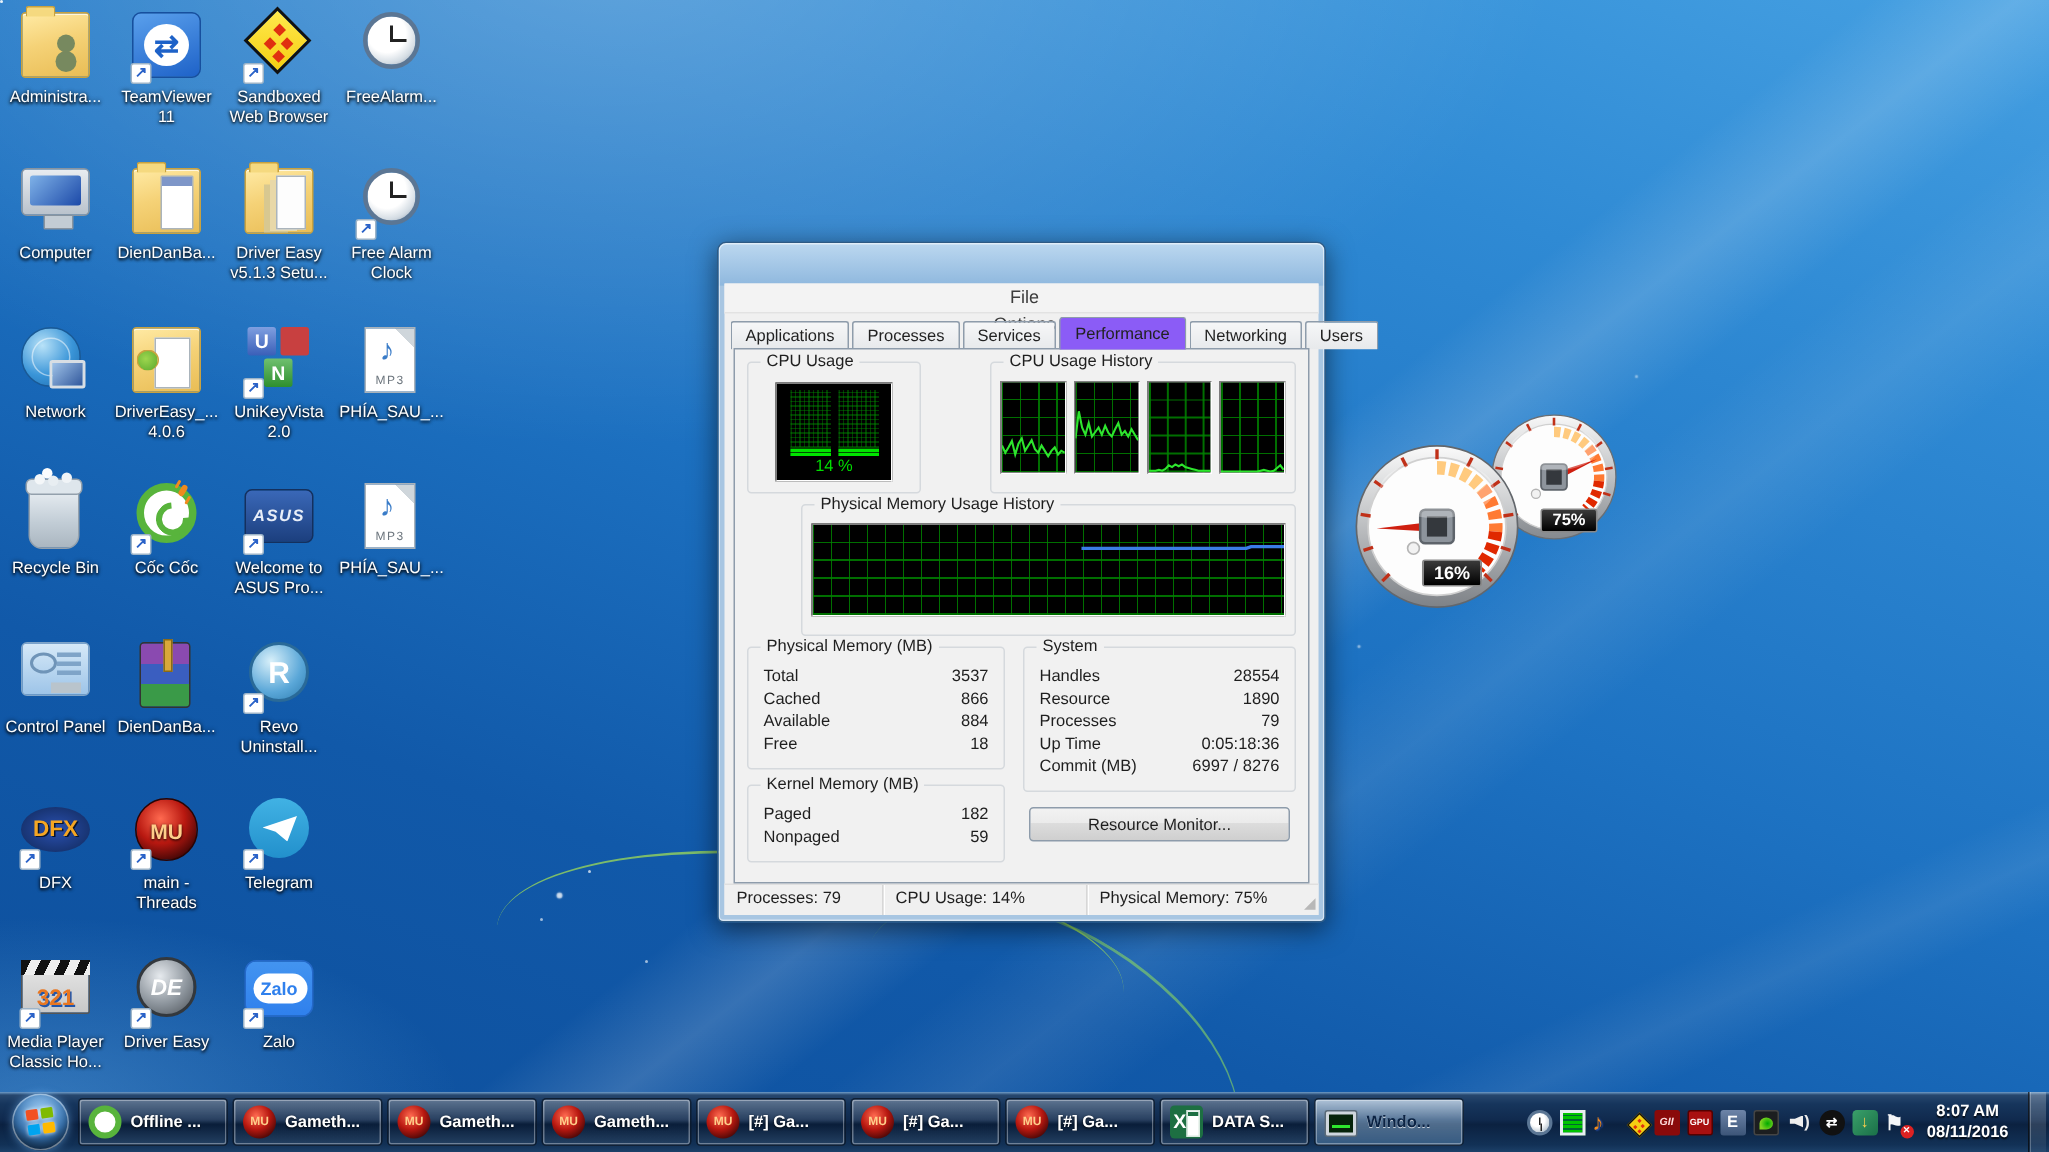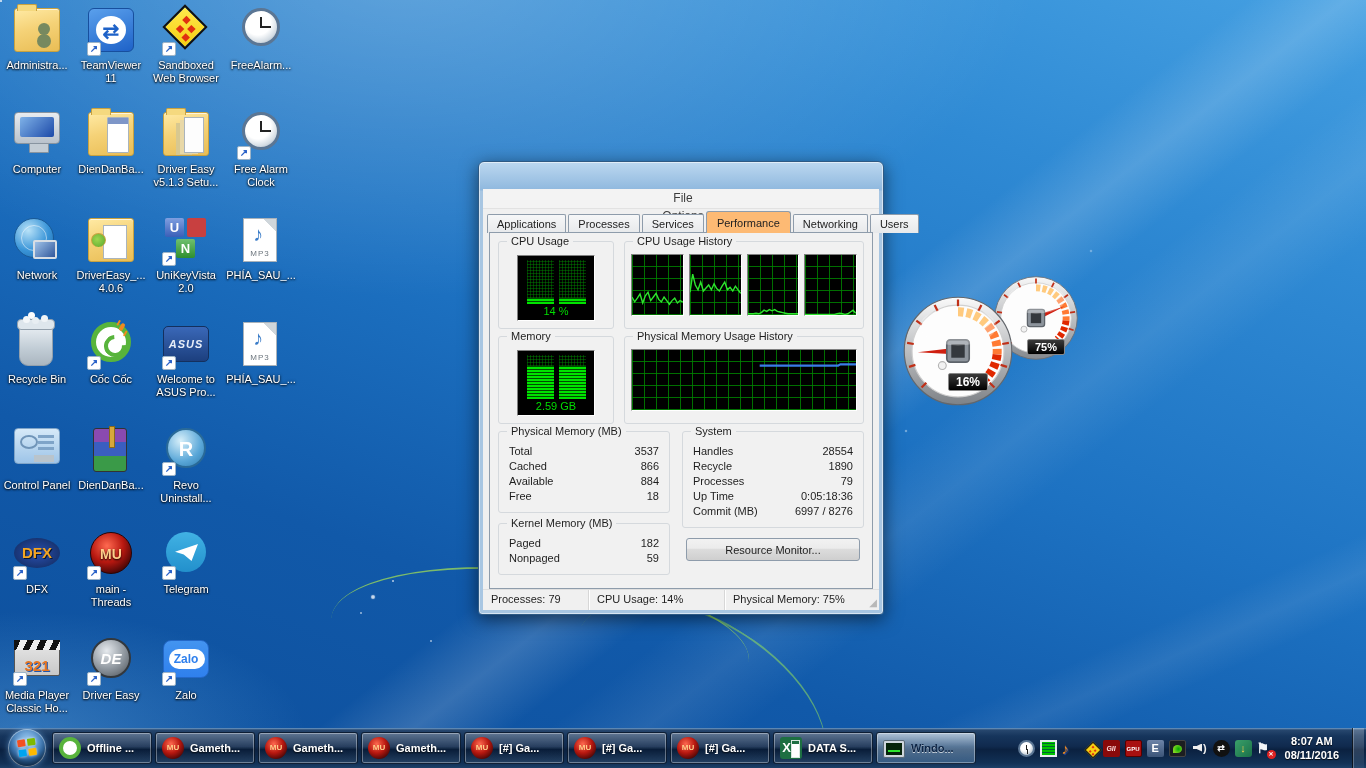--- a/index.html
+++ b/index.html
@@ -126,27 +126,27 @@
   .cap-btn { width:27px; height:19px; border:1px solid #2e4a66; border-top:none; background:linear-gradient(180deg,rgba(255,255,255,.55),rgba(190,215,240,.25) 45%,rgba(80,120,160,.25));
     color:#f4f8fc; font-size:11px; line-height:18px; text-align:center; text-shadow:0 1px 1px rgba(0,0,0,.6); }
   .cap-btn.first { border-radius:0 0 0 4px; }
   .cap-btn.close { width:38px; border-radius:0 0 4px 0; font-size:12px; }
   .win-body { position:absolute; left:4px; right:4px; top:27px; bottom:4px; background:#f0f0f0; display:flex; flex-direction:column; }
   .menubar { height:20px; background:#f3f3f3; border-bottom:1px solid #e2e2e2; display:flex; align-items:center; padding-left:4px;flex-direction:column; }
   .menu-item { font-size:12px; color:#3c3c3c; padding:2px 8px; }
   .tabstrip { height:23px; display:flex; align-items:flex-end; padding:0 4px; position:relative; }
   .tab { font-size:11px; color:#222; padding:3px 9px 3px; background:linear-gradient(#f6f7f8,#e7e9eb); border:1px solid #8e9cab; border-bottom:none;
     border-radius:2px 2px 0 0; margin-right:2px; position:relative; top:1px; }
-  .tab.active { background:#fdba74; padding:5px 10px 4px; top:1px; z-index:3; border-radius:3px 3px 0 0; }
+  .tab.active { background:#8b5cf6; padding:5px 10px 4px; top:1px; z-index:3; border-radius:3px 3px 0 0; }
   .tabpage { flex:1; margin:0 6px; border:1px solid #8e9cab; background:#f1f1f1; padding:8px 8px 6px; display:flex; flex-direction:column; gap:7px; position:relative; z-index:2; }
   .tp-row { display:flex; gap:10px; }
   .groupbox { border:1px solid #d5d9dd; border-radius:3px; position:relative; padding:12px 6px 5px; background:#f1f1f1; }
   .gb-label { position:absolute; top:-7px; left:8px; background:#f1f1f1; padding:0 4px; font-size:11px; color:#1e1e1e; white-space:nowrap; }
   .gb-meter { width:116px; }
-  .gb-hist { flex:1; }
+  .gb-hist { flex:1;margin-left:36px; }
 
   .led-meter { width:78px; height:66px; margin:1px auto 0; background:#000; border:1px solid; border-color:#808080 #fff #fff #808080;
     display:flex; flex-direction:column; padding:4px 6px 1px; }
   .led-cols { flex:1; display:flex; gap:5px; justify-content:center; }
   .led-col { width:27px; position:relative; background:
       repeating-linear-gradient(0deg, rgba(0,150,0,.40) 0 1px, transparent 1px 3px),
       repeating-linear-gradient(90deg, rgba(0,150,0,.40) 0 1px, transparent 1px 3px), #000; }
   .led-fill { position:absolute; left:0; right:0; bottom:0;
     background:repeating-linear-gradient(0deg, #00e400 0 2px, #014b01 2px 3px); }
   .led-text { height:15px; text-align:center; color:#00dd00; font-size:11px; line-height:15px; }
@@ -532,34 +532,20 @@
                 </div>
               <div class="graph-box">
                   <svg id="cpu-svg-3" viewBox="0 0 100 100" preserveAspectRatio="none">
                     <polyline points="0.0,99.0 5.3,99.0 10.5,99.0 15.8,99.0 21.1,99.0 26.3,99.0 31.6,99.0 36.8,99.0 42.1,99.0 47.4,99.0 52.6,99.0 57.9,99.0 63.2,98.0 68.4,97.0 73.7,98.0 78.9,99.0 84.2,98.0 89.5,95.0 94.7,92.0 100.0,97.0"></polyline>
                   </svg>
                 </div>
             </div>
           </div>
         </div>
         <div class="tp-row" style="height:88px">
-          <div class="groupbox gb-meter">
-            <span class="gb-label">Memory</span>
-            <div class="led-meter">
-              <div class="led-cols">
-                <div class="led-col">
-                    <div class="led-fill" style="height:75%"></div>
-                  </div>
-                <div class="led-col">
-                    <div class="led-fill" style="height:75%"></div>
-                  </div>
-              </div>
-              <div class="led-text">2.59 GB</div>
-            </div>
-          </div>
           <div class="groupbox gb-hist">
             <span class="gb-label">Physical Memory Usage History</span>
             <div class="graph-box mem">
                 <svg id="mem-svg" viewBox="0 0 100 100" preserveAspectRatio="none">
                   <polyline points="57,26 92,26 93,24 100,24"></polyline>
                 </svg>
               </div>
           </div>
         </div>
         <div class="tp-bottom">
@@ -596,21 +582,21 @@
             </div>
           </div>
           <div class="col-r">
             <div class="groupbox" style="padding-bottom:8px">
               <span class="gb-label">System</span>
               <div class="info-row">
                   <span>Handles</span>
                   <span>28554</span>
                 </div>
               <div class="info-row">
-                  <span>Recycle</span>
+                  <span>Resource</span>
                   <span>1890</span>
                 </div>
               <div class="info-row">
                   <span>Processes</span>
                   <span>79</span>
                 </div>
               <div class="info-row">
                   <span>Up Time</span>
                   <span>0:05:18:36</span>
                 </div>

